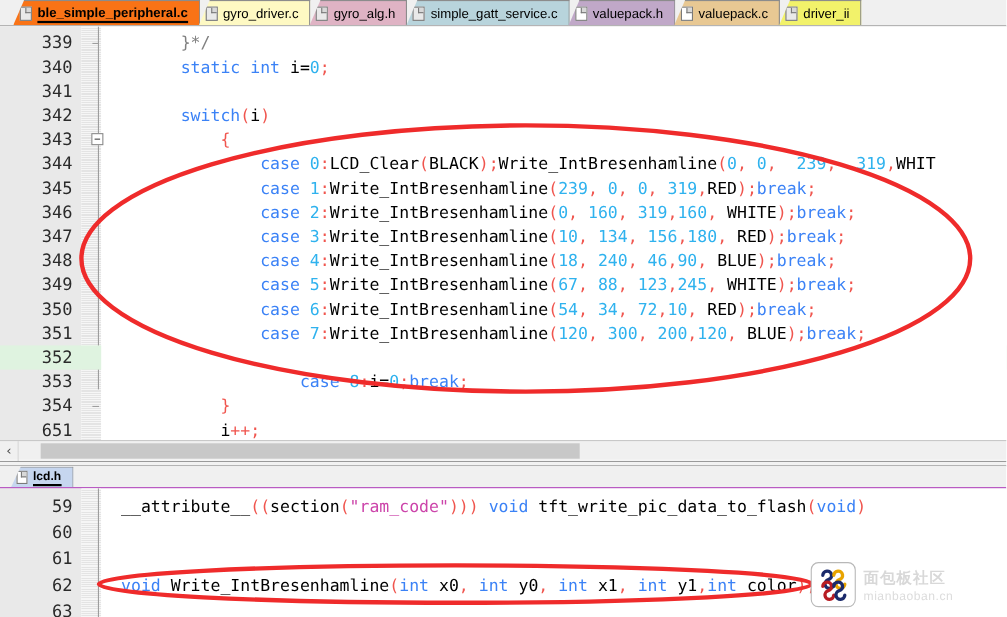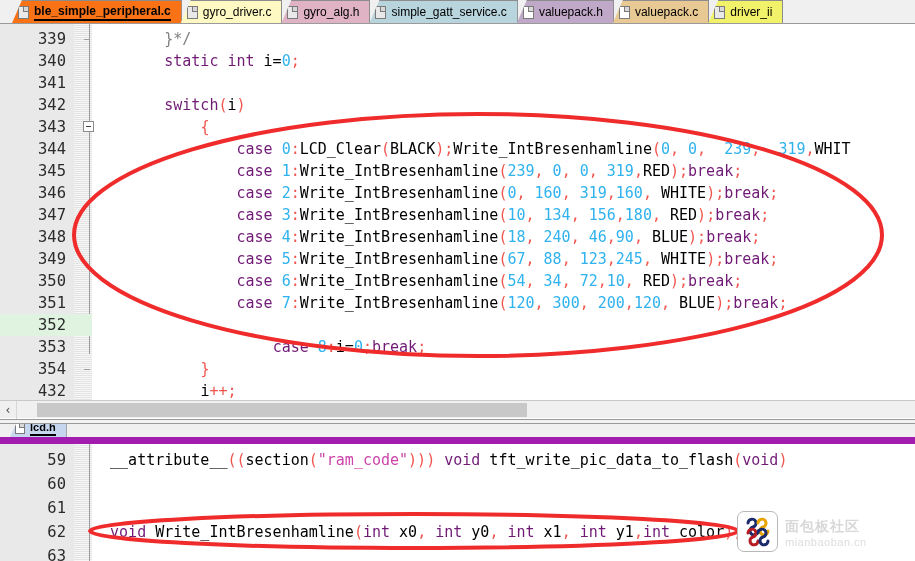--- a/index.html
+++ b/index.html
@@ -120,21 +120,21 @@
     position: absolute;
     left: 0;
     width: 66px;
     text-align: right;
     color: #2b2b2b;
     font-family: "DejaVu Sans Mono","Liberation Mono", monospace;
     font-size: 15.5px;
   }
 
   
-  .kw   { color: #701a75; margin-top: 24px; }
+  .kw   { color: #3b82f6; margin-top: 24px; }
   .num  { color: #2fb2ee; }
   .punc { color: #f0554e; }
   .ident{ color: #000000; }
   .str  { color: #cc44aa; }
   .cmt  { color: #808080; }
 
   
   .foldbox {
     position: absolute;
     left: 9px;
@@ -198,21 +198,21 @@
     left: 0; top: 424px;
     width: 915px; height: 137px;
     background: #ffffff;
     overflow: hidden;
   }
   .tabbar2 {
     position: absolute;
     top: 0; left: 0;
     width: 915px; height: 20px;
     background: #f0f0f0;
-    border-bottom: 7px solid #a21caf;
+    border-bottom: 1px solid #a21caf;
     display: flex;
     align-items: flex-end;
   }
   .tab2 {
     height: 19px;
     display: flex; align-items: center;
     padding: 0 10px 0 5px;
     margin-left: 10px;
     background: #c6d6ef;
     border-top: 1px solid #8c8c8c;
@@ -345,21 +345,21 @@
         <div class="lineno" style="top: 136px; position: absolute; line-height: 22px;">345</div>
         <div class="lineno" style="top: 158px; position: absolute; line-height: 22px;">346</div>
         <div class="lineno" style="top: 180px; position: absolute; line-height: 22px;">347</div>
         <div class="lineno" style="top: 202px; position: absolute; line-height: 22px;">348</div>
         <div class="lineno" style="top: 224px; position: absolute; line-height: 22px;">349</div>
         <div class="lineno" style="top: 246px; position: absolute; line-height: 22px;">350</div>
         <div class="lineno" style="top: 268px; position: absolute; line-height: 22px;">351</div>
         <div class="lineno" style="top: 290px; position: absolute; line-height: 22px;">352</div>
         <div class="lineno" style="top: 312px; position: absolute; line-height: 22px;">353</div>
         <div class="lineno" style="top: 334px; position: absolute; line-height: 22px;">354</div>
-        <div class="lineno" style="top: 356px; position: absolute; line-height: 22px;">432</div>
+        <div class="lineno" style="top: 356px; position: absolute; line-height: 22px;">651</div>
       </div>
     <div id="folds-top" style="position: absolute; left: 74px; top: 0px; width: 18px; height: 100%;">
         <div class="foldtick" style="top: 15px;"></div>
         <div class="foldbox" style="top: 97px;"></div>
         <div class="foldtick" style="top: 345px;"></div>
       </div>
   </div>
 
   <div class="hscroll">
     <div class="arrow-left">‹</div>

